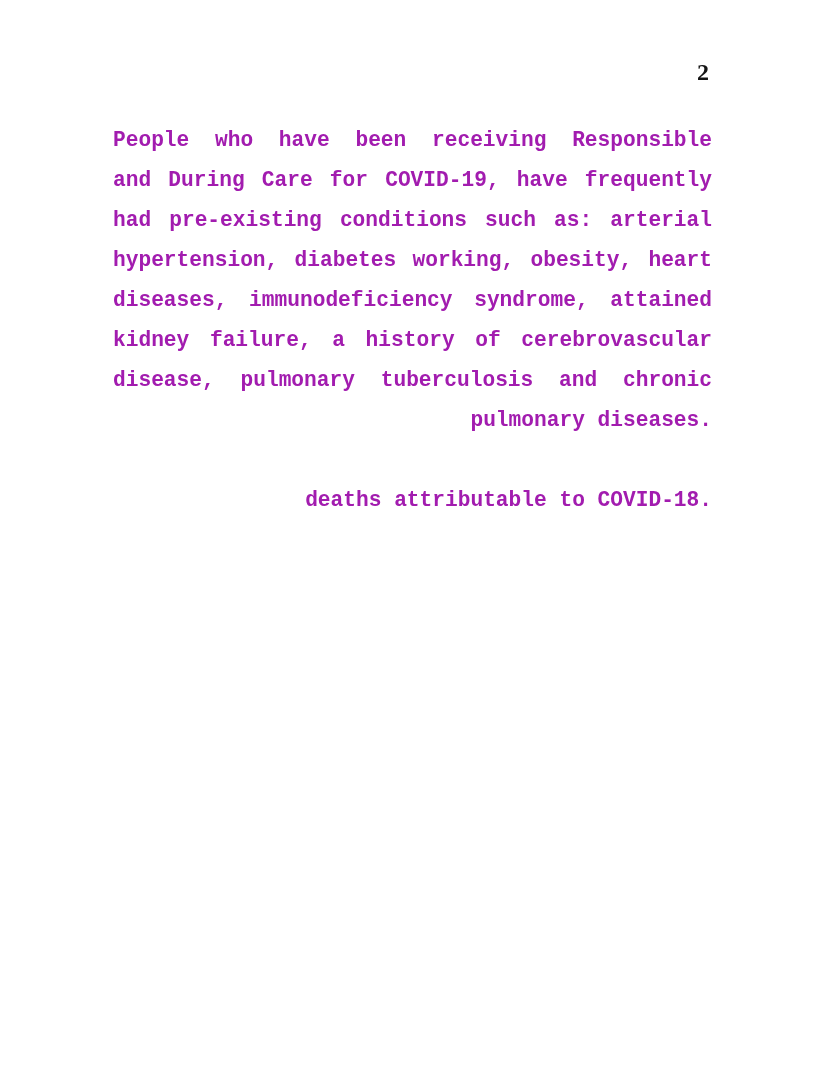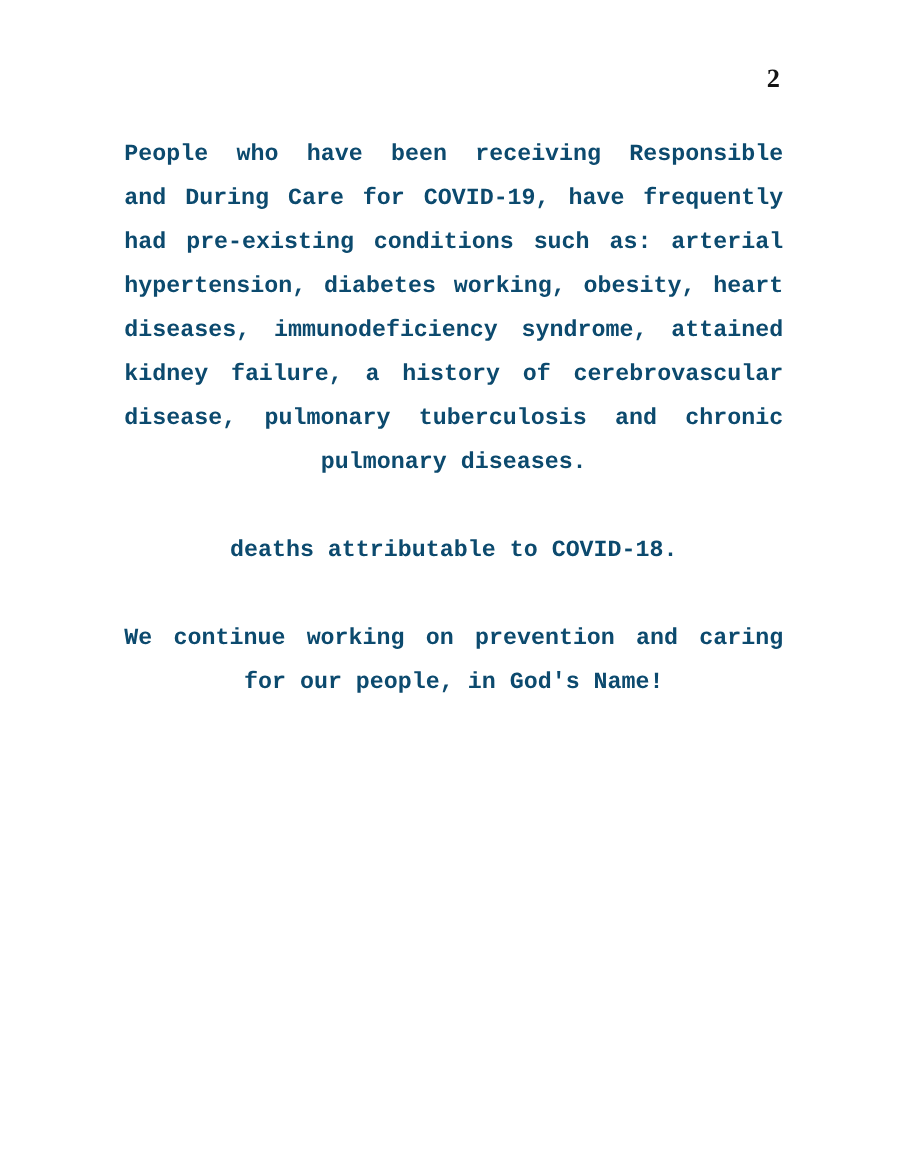--- a/index.html
+++ b/index.html
@@ -33,39 +33,39 @@
   }
   .content {
     position: absolute;
     left: 113px;
     top: 120px;
     width: 599px;
     font-family: "Liberation Mono", "DejaVu Sans Mono", monospace;
     font-weight: bold;
     font-size: 21.2px;
     line-height: 40px;
-    color: #0c4a6e;
+    color: #a21caf;
   }
   .para {
     margin: 0 0 40px 0;
     padding: 0;
   }
   .para:last-child {
     margin-bottom: 0;
   }
   .line {
     display: block;
     white-space: normal;
   }
   .line.jl {
     text-align: justify;
     text-align-last: justify;
   }
   .line.last {
-    text-align: center;
+    text-align: right;
   }
 </style>
 </head>
 <body>
 
 <div class="page">
 
   <div class="page-number">2</div>
 
   <div class="content">
@@ -79,19 +79,15 @@
       <span class="line jl">kidney failure, a history of cerebrovascular</span>
       <span class="line jl">disease, pulmonary tuberculosis and chronic</span>
       <span class="line last">pulmonary diseases.</span>
     </div>
 
     <div class="para">
       <span class="line last">deaths attributable to COVID-18.</span>
     </div>
 
 
-    <div class="para">
-      <span class="line jl">We continue working on prevention and caring</span>
-      <span class="line last">for our people, in God's Name!</span>
-    </div>
 
   </div>
 </div>
 
 </body></html>

